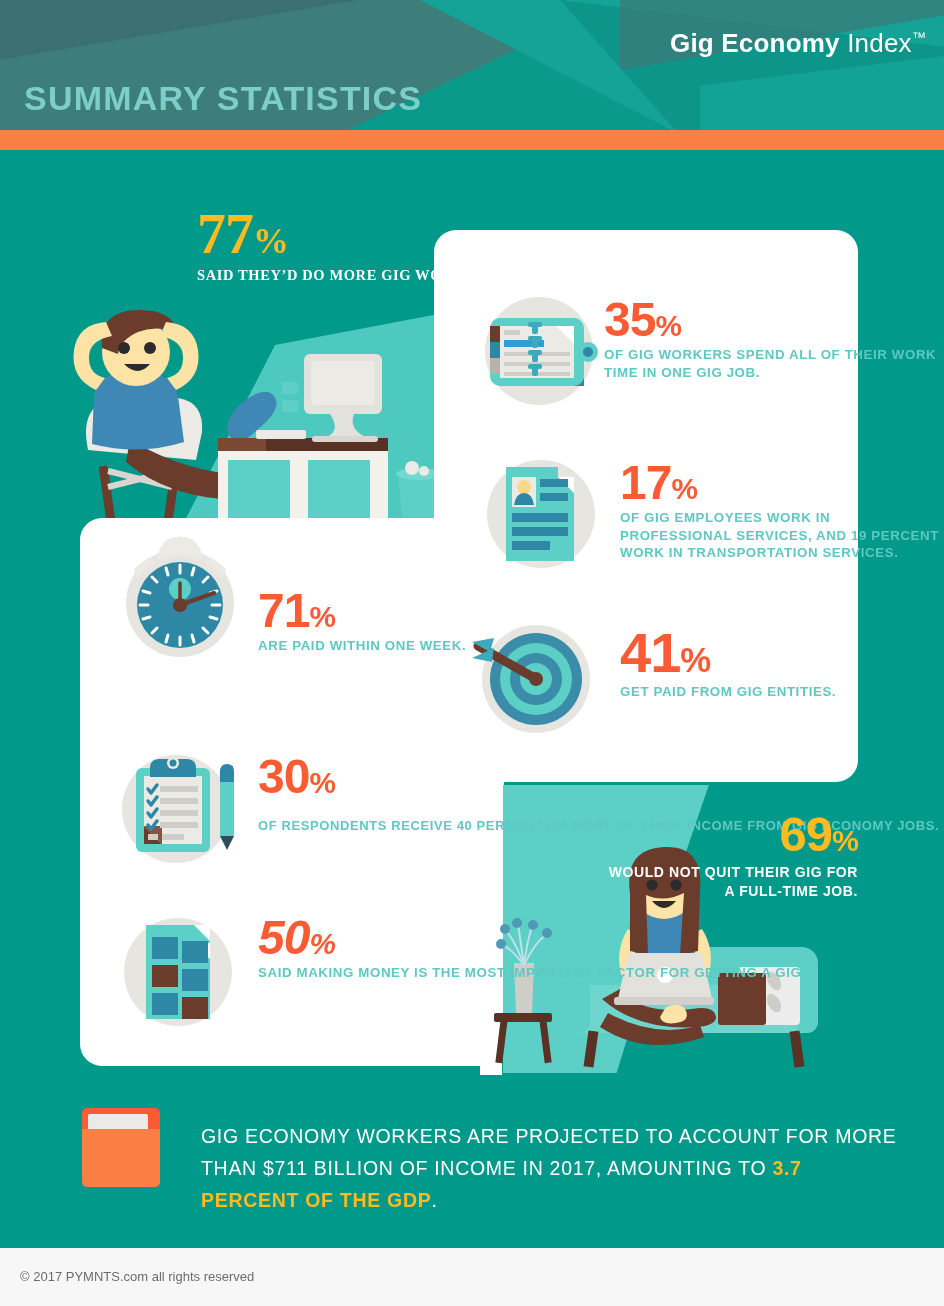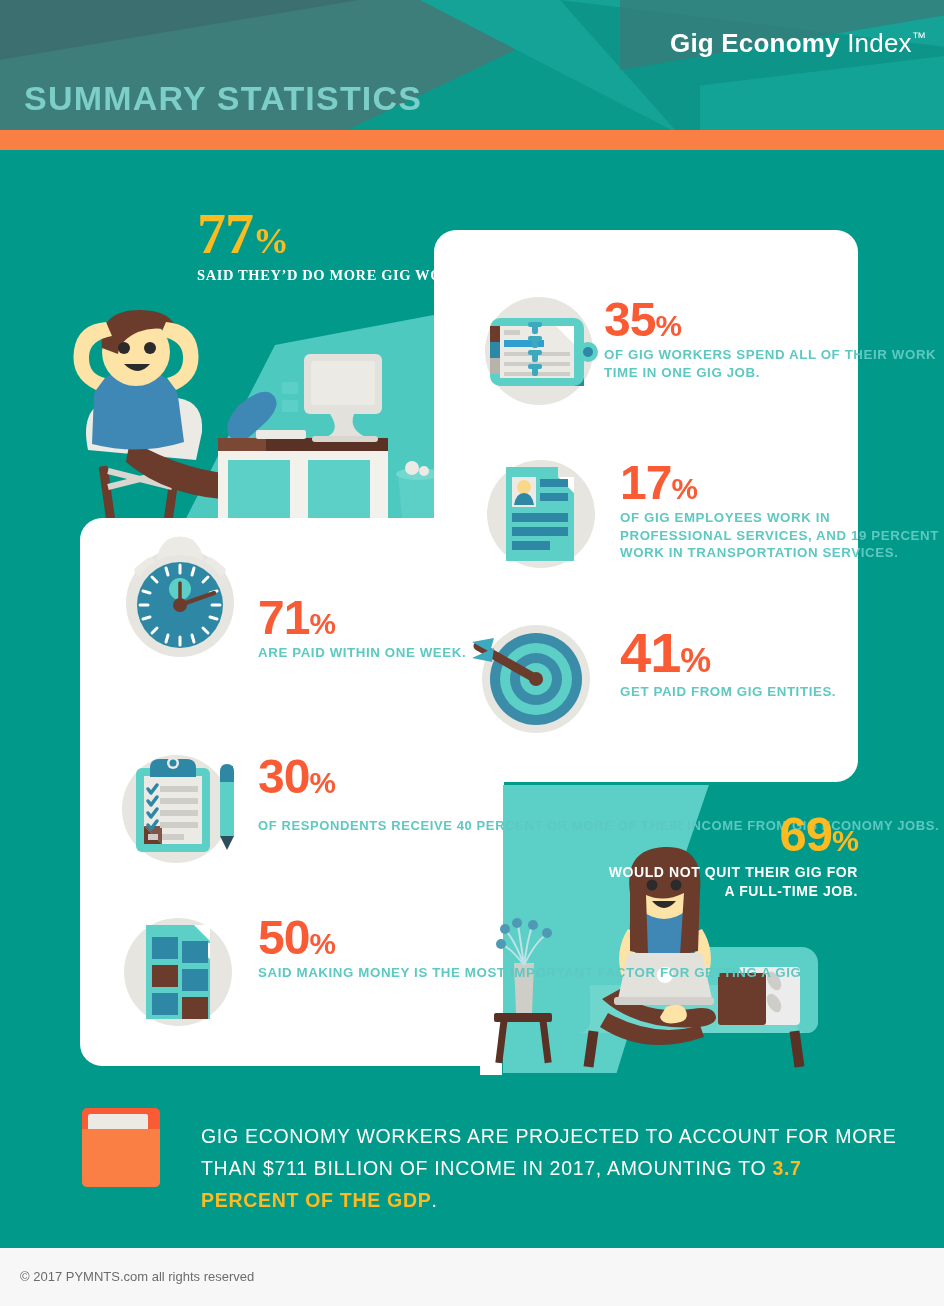--- a/index.html
+++ b/index.html
@@ -148,32 +148,32 @@
   .stat-17 { left: 620px; top: 461px; }
   .stat-17 .pct { font-size: 48px; }
   .stat-17 .desc { font-size: 13.3px; margin-top: 4px; }
 
   
   .stat-41 { left: 620px; top: 627px; }
   .stat-41 .pct { font-size: 56px; }
   .stat-41 .desc { font-size: 13.3px; margin-top: 4px; }
 
   
-  .stat-71 { left: 258px; top: 589px; margin-top: 7px; }
+  .stat-71 { left: 258px; top: 589px; }
   .stat-71 .pct { font-size: 48px; }
   .stat-71 .desc { font-size: 13.3px; margin-top: 4px; }
 
   
   .stat-44 { left: 258px; top: 755px; }
   .stat-44 .pct { font-size: 48px; }
   .stat-44 .desc { font-size: 13px; margin-top: 18px; }
 
   
   .stat-50 { left: 258px; top: 916px; }
-  .stat-50 .pct { font-size: 48px; }
+  .stat-50 .pct { font-size: 48px; font-style: italic; }
   .stat-50 .desc { font-size: 13.3px; margin-top: 4px; }
 
   
   .icon-wrap { position: absolute; }
 
   
   .callout-icon {
     position: absolute;
     left: 82px; top: 1108px;
     width: 78px; height: 79px;

